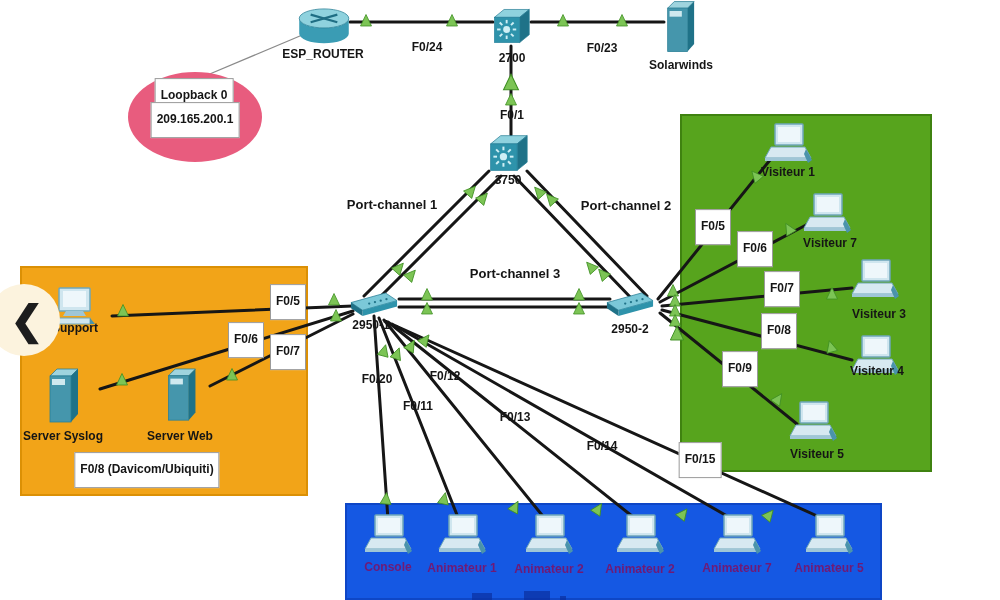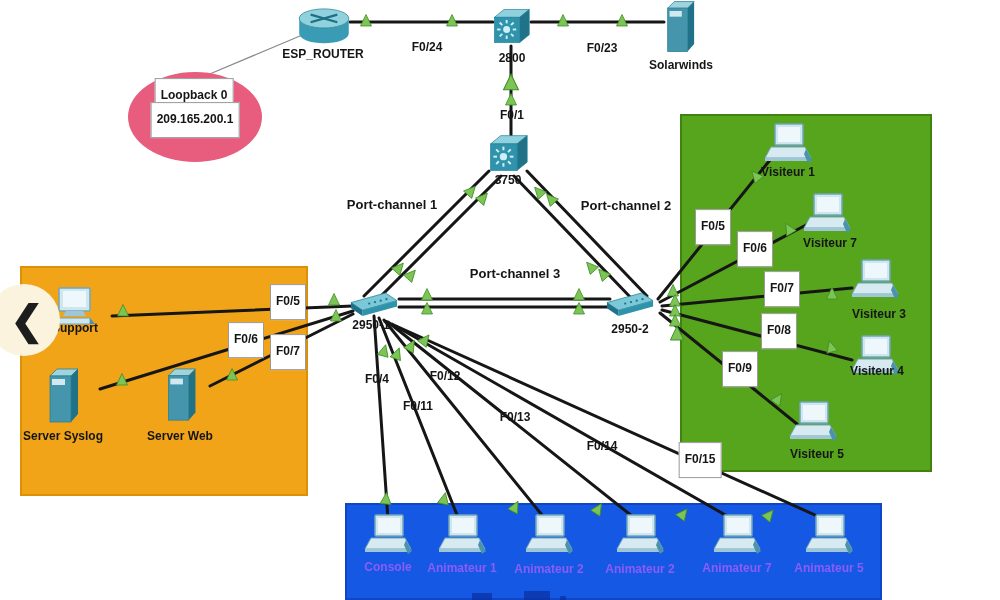--- a/index.html
+++ b/index.html
@@ -8,21 +8,21 @@
   .zone{position:absolute;z-index:1;}
   #zone-orange{left:20px;top:266px;width:288px;height:230px;background:#F2A418;border:2px solid #DB9005;box-sizing:border-box;}
   #zone-green{left:680px;top:114px;width:252px;height:358px;background:#57A41D;border:2px solid #3F8210;box-sizing:border-box;}
   #zone-blue{left:345px;top:503px;width:537px;height:97px;background:#1558E3;border:2px solid #0E46C6;box-sizing:border-box;}
   #links{position:absolute;left:0;top:0;z-index:2;pointer-events:none;}
   .dev{position:absolute;z-index:3;}
   .lbl{position:absolute;z-index:4;transform:translate(-50%,-50%);white-space:nowrap;
        font-size:12px;font-weight:600;color:#151515;line-height:1.15;}
   .boxed{background:#ffffff;border:1px solid #9a9a9a;padding:10px 5px;}
   .pclbl{font-size:13px;}
-  .bluetext{color:#8b5cf6;}
+  .bluetext{color:#701a75;}
   #loopback{position:absolute;left:128px;top:72px;width:134px;height:90px;background:#E85C7E;
             border-radius:50%;z-index:4;}
   #back-btn{position:absolute;left:-12px;top:284px;width:72px;height:72px;border-radius:50%;
             background:#FCF3DE;z-index:6;display:flex;align-items:center;justify-content:center;
             font-size:40px;font-weight:700;color:#1d1d1d;cursor:pointer;padding-left:6px;box-sizing:border-box;}
 </style>
 </head>
 <body>
 
 <div id="canvas">
@@ -230,42 +230,43 @@
       <use href="#sym-laptop"></use>
     </svg>
   <svg class="dev" style="left:805px;top:514px" width="48" height="42">
       <use href="#sym-laptop"></use>
     </svg>
 
   <div id="loopback"></div>
 
   <div class="lbl" style="left:323px;top:55px">ESP_ROUTER</div>
   <div class="lbl" style="left:427px;top:48px">F0/24</div>
-  <div class="lbl" style="left:512px;top:59px">2800</div>
+  <div class="lbl" style="left:512px;top:59px">2700</div>
   <div class="lbl" style="left:602px;top:49px">F0/23</div>
   <div class="lbl" style="left:681px;top:66px">Solarwinds</div>
   <div class="lbl" style="left:512px;top:116px">F0/1</div>
   <div class="lbl" style="left:508px;top:181px">3750</div>
   <div class="lbl pclbl" style="left:392px;top:205px">Port-channel 1</div>
   <div class="lbl pclbl" style="left:626px;top:206px">Port-channel 2</div>
   <div class="lbl pclbl" style="left:515px;top:274px">Port-channel 3</div>
   <div class="lbl" style="left:371px;top:326px">2950-1</div>
   <div class="lbl" style="left:630px;top:330px">2950-2</div>
 
   <div class="lbl boxed" style="left:194px;top:96px">Loopback 0</div>
   <div class="lbl boxed" style="left:195px;top:120px">209.165.200.1</div>
 
   <div class="lbl" style="left:75px;top:329px">Support</div>
   <div class="lbl" style="left:63px;top:437px">Server Syslog</div>
   <div class="lbl" style="left:180px;top:437px">Server Web</div>
   <div class="lbl boxed" style="left:288px;top:302px">F0/5</div>
   <div class="lbl boxed" style="left:246px;top:340px">F0/6</div>
   <div class="lbl boxed" style="left:288px;top:352px">F0/7</div>
-
-  <div class="lbl" style="left:377px;top:380px">F0/4</div>
+  <div class="lbl boxed" style="left:147px;top:470px">F0/8 (Davicom/Ubiquiti)</div>
+
+  <div class="lbl" style="left:377px;top:380px">F0/20</div>
   <div class="lbl" style="left:418px;top:407px">F0/11</div>
   <div class="lbl" style="left:445px;top:377px">F0/12</div>
   <div class="lbl" style="left:515px;top:418px">F0/13</div>
   <div class="lbl" style="left:602px;top:447px">F0/14</div>
   <div class="lbl boxed" style="left:700px;top:460px">F0/15</div>
 
   <div class="lbl boxed" style="left:713px;top:227px">F0/5</div>
   <div class="lbl boxed" style="left:755px;top:249px">F0/6</div>
   <div class="lbl boxed" style="left:782px;top:289px">F0/7</div>
   <div class="lbl boxed" style="left:779px;top:331px">F0/8</div>

